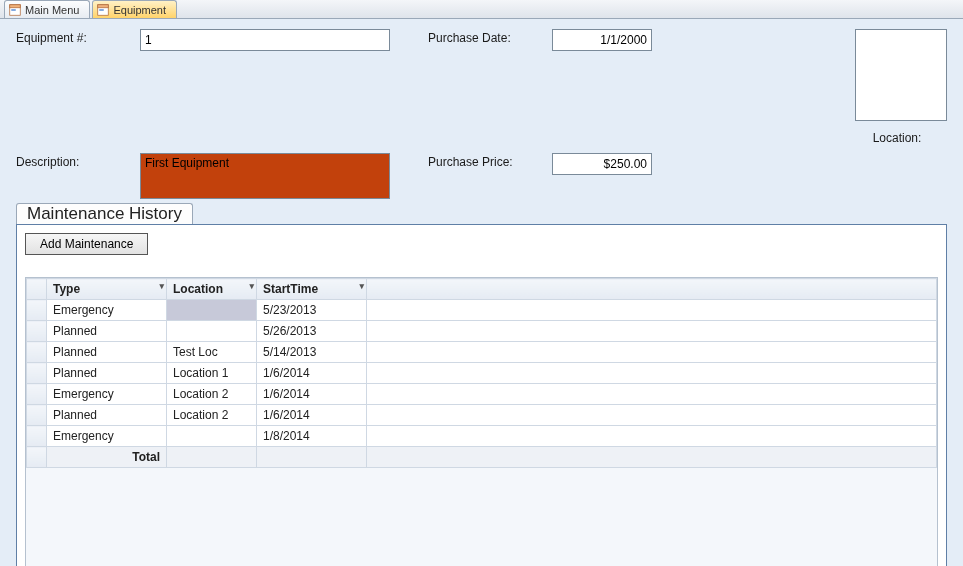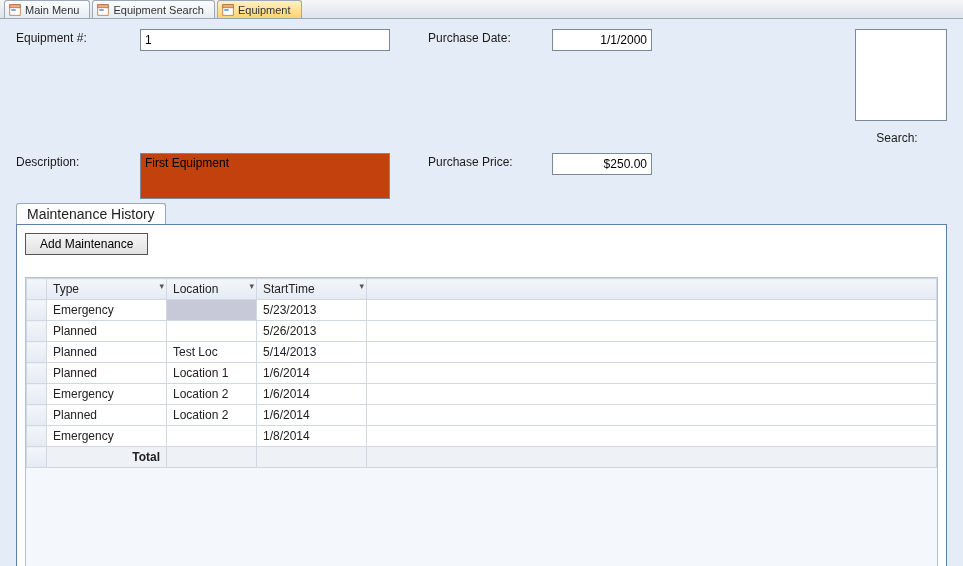--- a/index.html
+++ b/index.html
@@ -10,74 +10,66 @@
 .tab-icon{width:12px;height:12px}
 .form-area{flex:0 0 auto;background:#e4edf7;padding:10px 16px 4px 16px;display:grid;grid-template-columns:120px 250px 30px 120px 100px 1fr 100px;column-gap:4px;row-gap:8px;align-items:start}
 .form-label{color:#1a1a1a;padding-top:2px}
 .form-input{height:18px;border:1px solid #7a8a99;padding:1px 4px;font:inherit;background:#fff}
 .form-input.right{text-align:right}
 .form-textarea{height:40px;border:1px solid #7a8a99;padding:2px 4px;font:inherit;background:#c2410c;resize:none}
 .picture-label{text-align:center}
 .picture-box{width:90px;height:90px;border:1px solid #7a8a99;background:#fff;justify-self:end}
 .subtab-area{background:#e4edf7;padding:0 16px 6px 16px}
 .subtab-hdr{display:flex}
-.subtab{height:20px;padding:0 10px;border:1px solid #9aa8b8;border-bottom:none;border-top-left-radius:3px;border-top-right-radius:3px;background:#fdfdfd;font-size:14px;display:flex;align-items:center;cursor:pointer}
+.subtab{height:20px;padding:0 10px;border:1px solid #9aa8b8;border-bottom:none;border-top-left-radius:3px;border-top-right-radius:3px;background:#fdfdfd;font-size:17px;display:flex;align-items:center;cursor:pointer}
 .subtab-panel{border:1px solid #5f7fa6;background:#fff;padding:8px 8px 2px 8px}
 .add-btn{height:22px;padding:0 14px;background:linear-gradient(#f6f6f6,#e2e2e2);border:1px solid #555;font:inherit;cursor:pointer;margin-bottom:22px}
 .grid-wrap{border:1px solid #b5c1cf;height:340px;display:flex;flex-direction:column;overflow:hidden}
 .grid-scroll{flex:1;overflow:auto;background:#f4f7fb}
 table.grid{border-collapse:collapse;width:100%;background:#fff;table-layout:fixed}
 table.grid th,table.grid td{border:1px solid #cfd8e3;padding:1px 6px;height:18px;font:inherit;text-align:left;white-space:nowrap;overflow:hidden}
-table.grid th{background:linear-gradient(#f3f6fa,#e5ebf3);font-weight:normal;position:relative}
+table.grid th{background:linear-gradient(#f3f6fa,#e5ebf3);font-weight:bold;position:relative}
 table.grid th .dd{position:absolute;right:2px;top:2px;font-size:9px;color:#555}
 .rowhdr{width:18px;background:linear-gradient(#f3f6fa,#e5ebf3)!important;border-right:1px solid #cfd8e3}
 td.selcell{background:#c7c9d9}
 td.num{text-align:right}
 tr.totalrow td{font-weight:bold;background:#eef1f6}
 </style>
 </head>
 <body>
 
 <div class="root">
 
   <div class="tabbar">
     <div class="tab">
       <svg class="tab-icon" viewBox="0 0 16 16">
           <rect x="1" y="1" width="14" height="14" fill="#fff" stroke="#b06a3a"></rect>
           <rect x="1" y="1" width="14" height="4" fill="#f0b27a" stroke="#b06a3a"></rect>
           <rect x="3" y="7" width="6" height="2" fill="#5b8fd6"></rect>
         </svg>
       <span>Main Menu</span>
     </div>
-    <div class="tab">
-      <svg class="tab-icon" viewBox="0 0 16 16">
-          <rect x="1" y="1" width="14" height="14" fill="#fff" stroke="#b06a3a"></rect>
-          <rect x="1" y="1" width="14" height="4" fill="#f0b27a" stroke="#b06a3a"></rect>
-          <rect x="3" y="7" width="6" height="2" fill="#5b8fd6"></rect>
-        </svg>
-      <span>Equipment Search</span>
-    </div>
     <div class="tab active">
       <svg class="tab-icon" viewBox="0 0 16 16">
           <rect x="1" y="1" width="14" height="14" fill="#fff" stroke="#b06a3a"></rect>
           <rect x="1" y="1" width="14" height="4" fill="#f0b27a" stroke="#b06a3a"></rect>
           <rect x="3" y="7" width="6" height="2" fill="#5b8fd6"></rect>
         </svg>
       <span>Equipment</span>
     </div>
   </div>
 
   <div class="form-area">
     <div class="form-label">Equipment #:</div>
     <input class="form-input" value="1" style="">
     <div></div>
     <div class="form-label">Purchase Date:</div>
     <input class="form-input right" value="1/1/2000" style="">
     <div></div>
-    <div class="form-label picture-label" style="grid-column:7">Search:</div>
+    <div class="form-label picture-label" style="grid-column:7">Location:</div>
 
     <div class="form-label">Description:</div>
     <textarea class="form-textarea" style="">First Equipment</textarea>
     <div></div>
     <div class="form-label">Purchase Price:</div>
     <input class="form-input right" value="$250.00" style="">
     <div></div>
     <div class="picture-box" style="grid-column:7;grid-row:1 / span 2"></div>
   </div>
 

